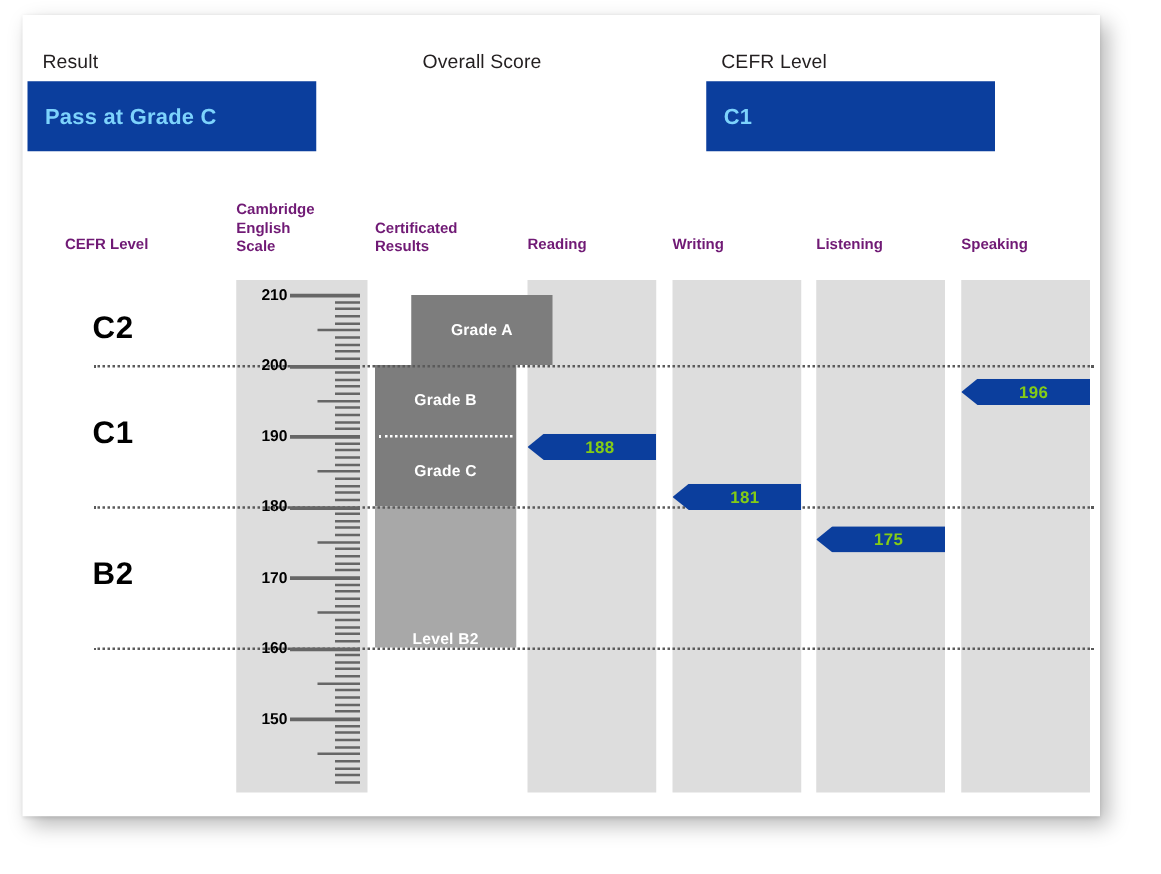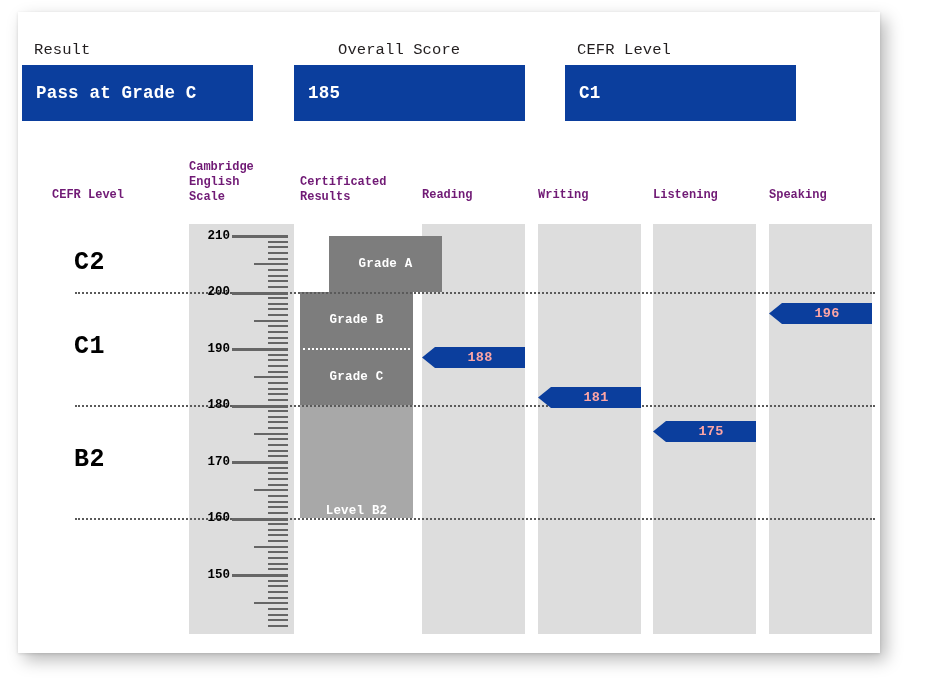--- a/index.html
+++ b/index.html
@@ -12,21 +12,20 @@
     background: #ffffff;
     font-family: "Liberation Sans", sans-serif;
     overflow: hidden;
   }
 
   #root {
     position: relative;
     width: 929px;
     height: 699px;
     background: #ffffff;
-    font-family: Liberation Mono, monospace;
   }
 
   
   .card {
     position: absolute;
     left: 18px;
     top: 12px;
     width: 862px;
     height: 641px;
     background: #ffffff;
@@ -44,21 +43,21 @@
   }
   .summary-box {
     position: absolute;
     background: #0B3E9D;
     display: flex;
     align-items: center;
     box-sizing: border-box;
     padding-left: 14px;
   }
   .summary-value {
-    color: #ffffff;
+    color: #7dd3fc;
     font-size: 17.5px;
     font-weight: bold;
     letter-spacing: 0.2px;
     white-space: nowrap;
   }
 
   
   .chart {
     position: absolute;
     left: 0;
@@ -139,43 +138,40 @@
   
   .score-arrow {
     position: absolute;
     background: #0B3E9D;
     display: flex;
     align-items: center;
     justify-content: center;
     clip-path: polygon(0% 50%, 13px 0%, 100% 0%, 100% 100%, 13px 100%);
   }
   .score-arrow span {
-    color: #fca5a5;
+    color: #84cc16;
     font-size: 13.5px;
     font-weight: bold;
     letter-spacing: 0.3px;
     padding-left: 13px;
   }
 </style>
 </head>
 <body>
 
 <div id="root">
 
   <div class="card"></div>
 
   <div class="summary-label" style="left:34px; top:41px;">Result</div>
   <div class="summary-box" style="left:22px; top:65px; width:231px; height:56px;">
     <span class="summary-value">Pass at Grade C</span>
   </div>
 
   <div class="summary-label" style="left:306px; top:41px;margin-left:32px;">Overall Score</div>
-  <div class="summary-box" style="left:294px; top:65px; width:231px; height:56px;">
-    <span class="summary-value">185</span>
-  </div>
 
   <div class="summary-label" style="left:577px; top:41px;">CEFR Level</div>
   <div class="summary-box" style="left:565px; top:65px; width:231px; height:56px;">
     <span class="summary-value">C1</span>
   </div>
 
   <div class="chart">
 
     <div class="col-header" style="left:52px; top:188px; width:120px;">CEFR Level</div>
     <div class="col-header" style="left:189px; top:160px; width:105px;">Cambridge

